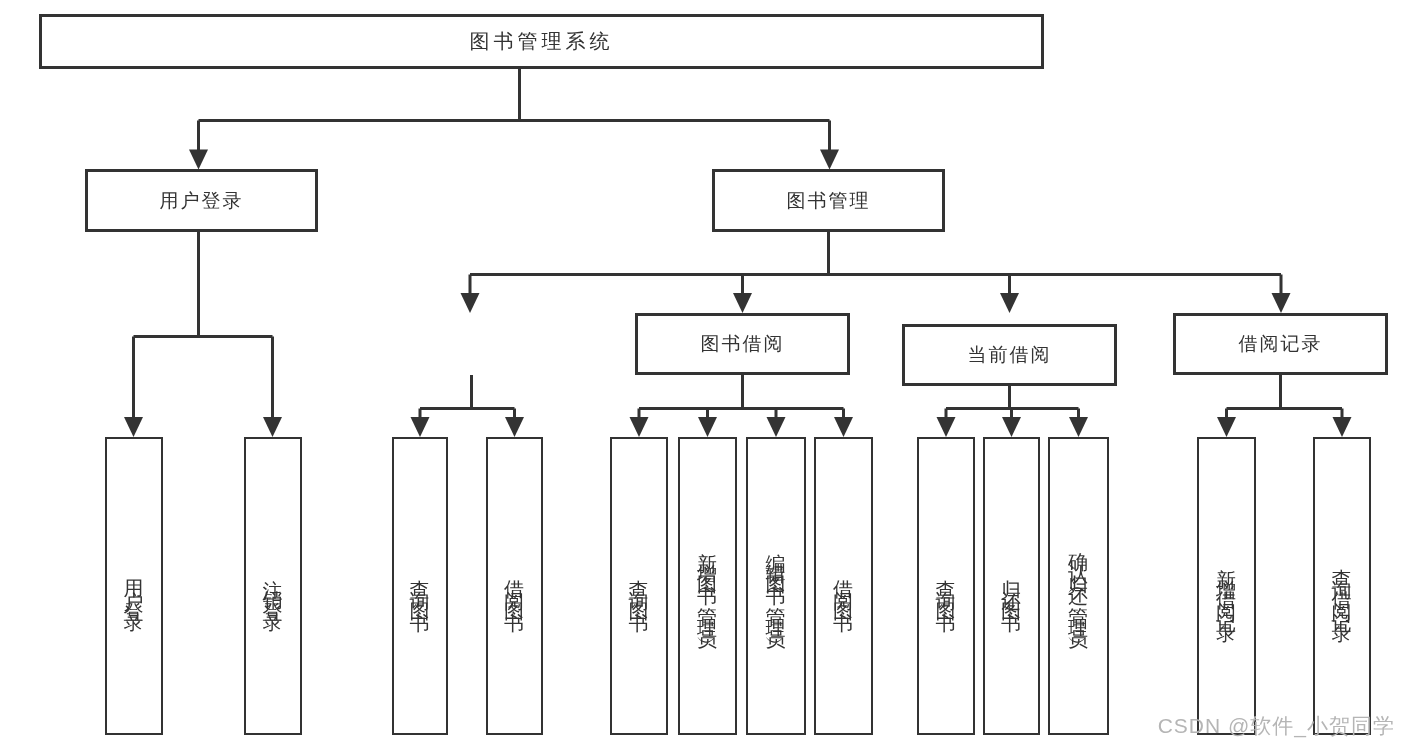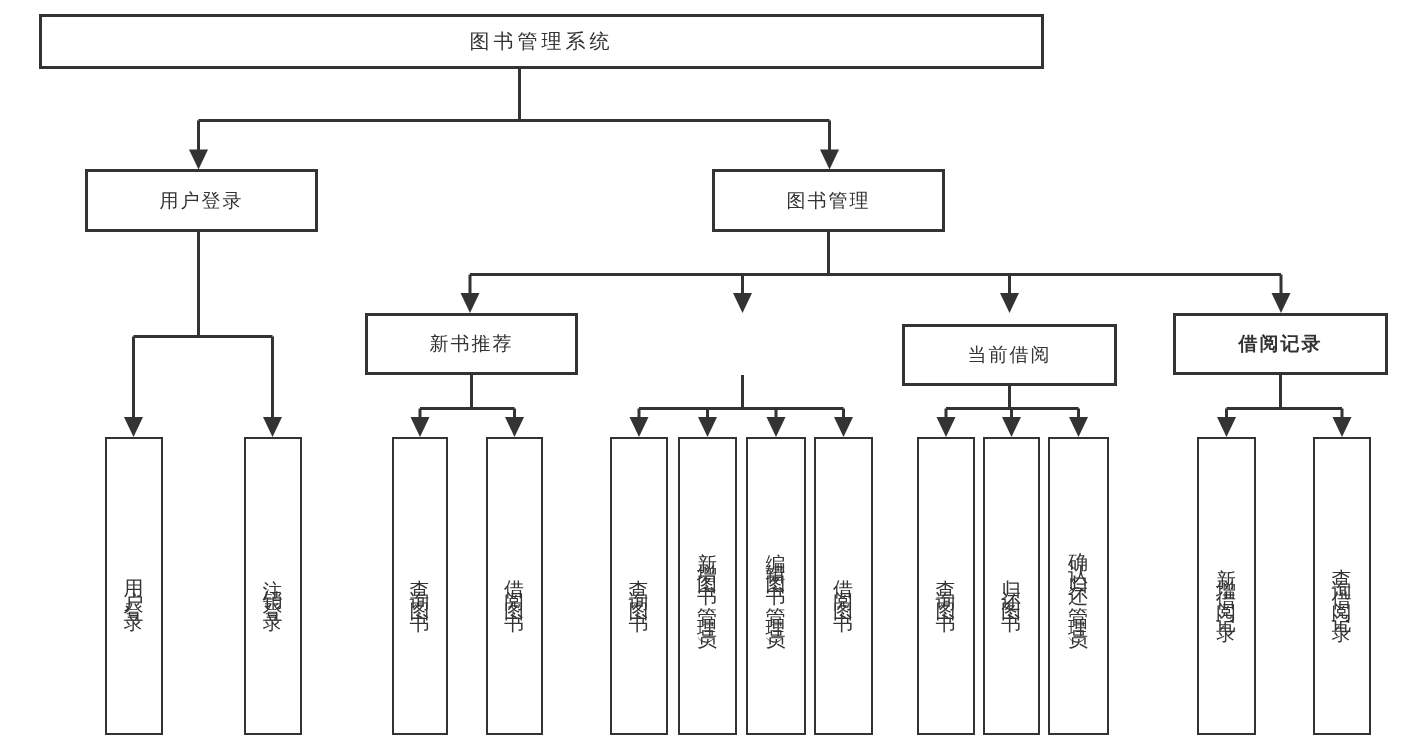--- a/index.html
+++ b/index.html
@@ -125,36 +125,37 @@
       <polygon points="1217,417 1236,417 1226.5,437"></polygon>
       <polygon points="1332.5,417 1351.5,417 1342,437"></polygon>
     </g>
   </svg>
 
   <div class="node root" style="left:17px; top:14px; width:1005px; height:55px;margin-left:22px;">图书管理系统</div>
 
   <div class="node" style="left:85px; top:169px; width:233px; height:63px;">用户登录</div>
   <div class="node" style="left:712px; top:169px; width:233px; height:63px;">图书管理</div>
 
-  <div class="node" style="left:365px; top:313px; width:213px; height:62px;">新书推荐</div>
+  <div class="node" style="left:635px; top:313px; width:215px; height:62px;">图书借阅</div>
   <div class="node" style="left:902px; top:324px; width:215px; height:62px;">当前借阅</div>
-  <div class="node" style="left:1173px; top:313px; width:215px; height:62px;font-weight:bold;">借阅记录</div>
+  <div class="node" style="left:1173px; top:313px; width:215px; height:62px;">借阅记录</div>
 
   <div class="leaf" style="left:105px; top:437px; width:58px; height:298px;">用户登录</div>
   <div class="leaf" style="left:244px; top:437px; width:58px; height:298px;">注销登录</div>
 
   <div class="leaf" style="left:392px; top:437px; width:56px; height:298px;">查询图书</div>
   <div class="leaf" style="left:486px; top:437px; width:57px; height:298px;">借阅图书</div>
 
   <div class="leaf" style="left:610px; top:437px; width:58px; height:298px;">查询图书</div>
   <div class="leaf" style="left:678px; top:437px; width:59px; height:298px;">新增图书（管理员）</div>
   <div class="leaf" style="left:746px; top:437px; width:60px; height:298px;">编辑图书（管理员）</div>
   <div class="leaf" style="left:814px; top:437px; width:59px; height:298px;">借阅图书</div>
 
   <div class="leaf" style="left:917px; top:437px; width:58px; height:298px;">查询图书</div>
   <div class="leaf" style="left:983px; top:437px; width:57px; height:298px;">归还图书</div>
   <div class="leaf" style="left:1048px; top:437px; width:61px; height:298px;">确认归还（管理员）</div>
 
   <div class="leaf" style="left:1197px; top:437px; width:59px; height:298px;">新增借阅记录</div>
   <div class="leaf" style="left:1313px; top:437px; width:58px; height:298px;">查询借阅记录</div>
 
+  <div class="watermark">CSDN @软件_小贺同学</div>
 
 </div>
 
 </body></html>

